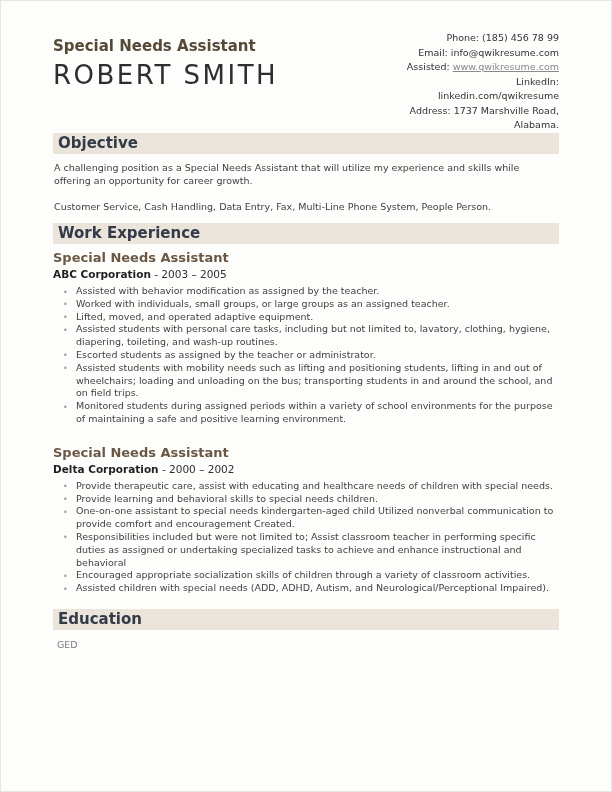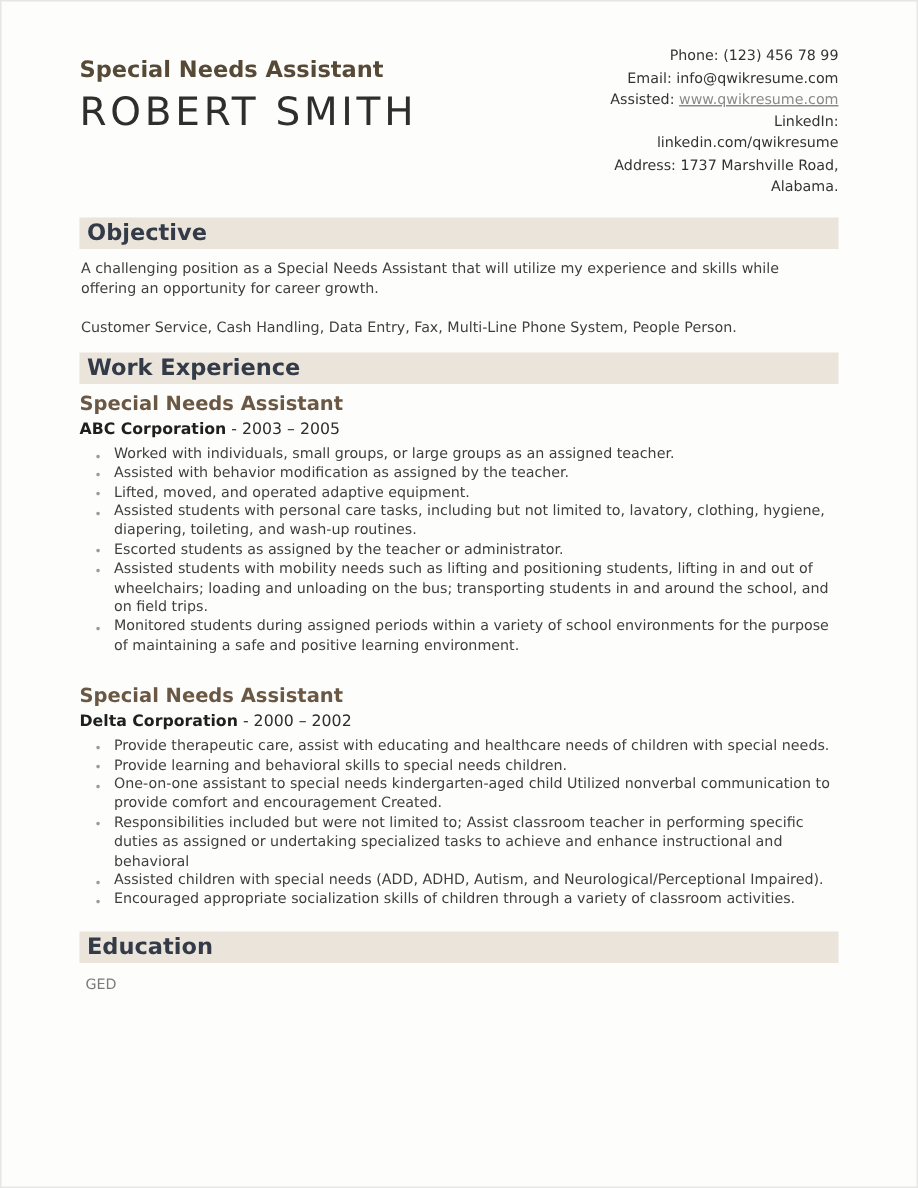--- a/index.html
+++ b/index.html
@@ -17,21 +17,21 @@
   .person-name { font-size:26px; font-weight:400; color:#2e2e2e; letter-spacing:2.5px; margin-top:5px; }
   .contact { width:190px; text-align:right; font-size:9.5px; line-height:14.5px; color:#333; }
   .contact a { color:#8a8a8a; text-decoration:underline; cursor:pointer; }
 
   
   .section-bar {
     background:#eae4da; color:#333a48;
     font-size:15px; font-weight:bold;
     padding:2px 6px 3px 5px; line-height:16px;
   }
-  .bar-objective { margin-top:12px; }
+  .bar-objective { }
   .bar-skills { margin-top:14px; }
   .bar-experience { margin-top:10px; }
   .bar-education { margin-top:14px; }
 
   .para { font-size:9.5px; line-height:13px; margin:7px 0 0 1px; }
   .skills-para { margin-top:13px; }
 
   
   .job { margin-top:7px; }
   .job + .job { margin-top:20px; }
@@ -62,61 +62,61 @@
 <body>
 
 <div class="page">
 
   <div class="header">
     <div class="header-left">
       <div class="role-title">Special Needs Assistant</div>
       <div class="person-name">ROBERT SMITH</div>
     </div>
     <div class="contact">
-      <div>Phone: (123) 456 78 99</div>
+      <div>Phone: (185) 456 78 99</div>
       <div>Email: info@qwikresume.com</div>
       <div><span>Assisted: </span><a>www.qwikresume.com</a></div>
       <div>LinkedIn:</div>
       <div>linkedin.com/qwikresume</div>
       <div>Address: 1737 Marshville Road,</div>
       <div>Alabama.</div>
     </div>
   </div>
 
   <div class="section-bar bar-objective">Objective</div>
   <div class="para">A challenging position as a Special Needs Assistant that will utilize my experience and skills while offering an opportunity for career growth.</div>
 
   <div class="para skills-para">Customer Service, Cash Handling, Data Entry, Fax, Multi-Line Phone System, People Person.</div>
 
   <div class="section-bar bar-experience">Work Experience</div>
 
   <div class="job">
     <div class="job-title">Special Needs Assistant</div>
     <div class="job-company-line"><span class="job-company">ABC Corporation</span><span class="job-dates"> - 2003 – 2005</span></div>
     <ul class="bullets">
+      <li>Assisted with behavior modification as assigned by the teacher.</li>
       <li>Worked with individuals, small groups, or large groups as an assigned teacher.</li>
-      <li>Assisted with behavior modification as assigned by the teacher.</li>
       <li>Lifted, moved, and operated adaptive equipment.</li>
       <li>Assisted students with personal care tasks, including but not limited to, lavatory, clothing, hygiene, diapering, toileting, and wash-up routines.</li>
       <li>Escorted students as assigned by the teacher or administrator.</li>
       <li>Assisted students with mobility needs such as lifting and positioning students, lifting in and out of wheelchairs; loading and unloading on the bus; transporting students in and around the school, and on field trips.</li>
       <li>Monitored students during assigned periods within a variety of school environments for the purpose of maintaining a safe and positive learning environment.</li>
     </ul>
   </div>
 
   <div class="job">
     <div class="job-title">Special Needs Assistant</div>
     <div class="job-company-line"><span class="job-company">Delta Corporation</span><span class="job-dates"> - 2000 – 2002</span></div>
     <ul class="bullets">
       <li>Provide therapeutic care, assist with educating and healthcare needs of children with special needs.</li>
       <li>Provide learning and behavioral skills to special needs children.</li>
       <li>One-on-one assistant to special needs kindergarten-aged child Utilized nonverbal communication to provide comfort and encouragement Created.</li>
       <li>Responsibilities included but were not limited to; Assist classroom teacher in performing specific duties as assigned or undertaking specialized tasks to achieve and enhance instructional and behavioral</li>
+      <li>Encouraged appropriate socialization skills of children through a variety of classroom activities.</li>
       <li>Assisted children with special needs (ADD, ADHD, Autism, and Neurological/Perceptional Impaired).</li>
-      <li>Encouraged appropriate socialization skills of children through a variety of classroom activities.</li>
     </ul>
   </div>
 
   <div class="section-bar bar-education">Education</div>
   <div class="education-text">GED</div>
 
 
 </div>
 
 </body></html>

